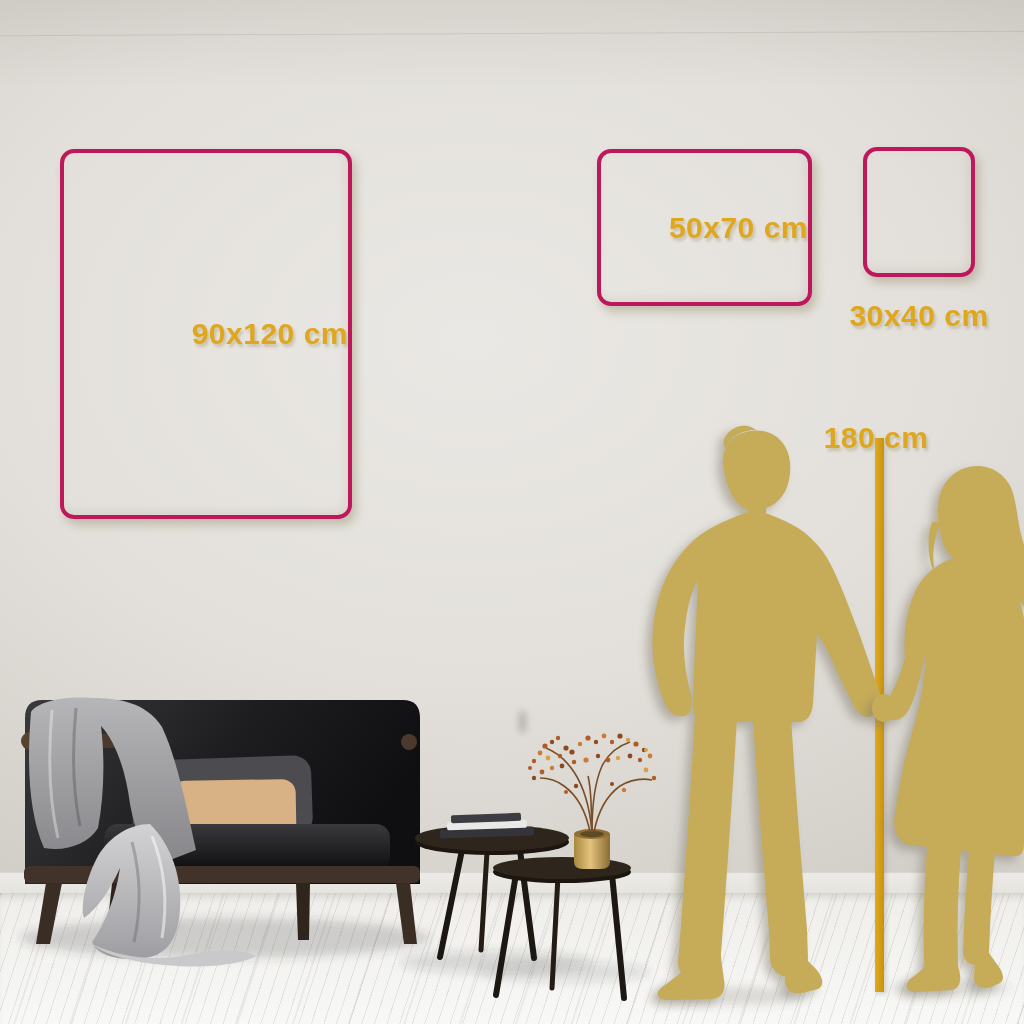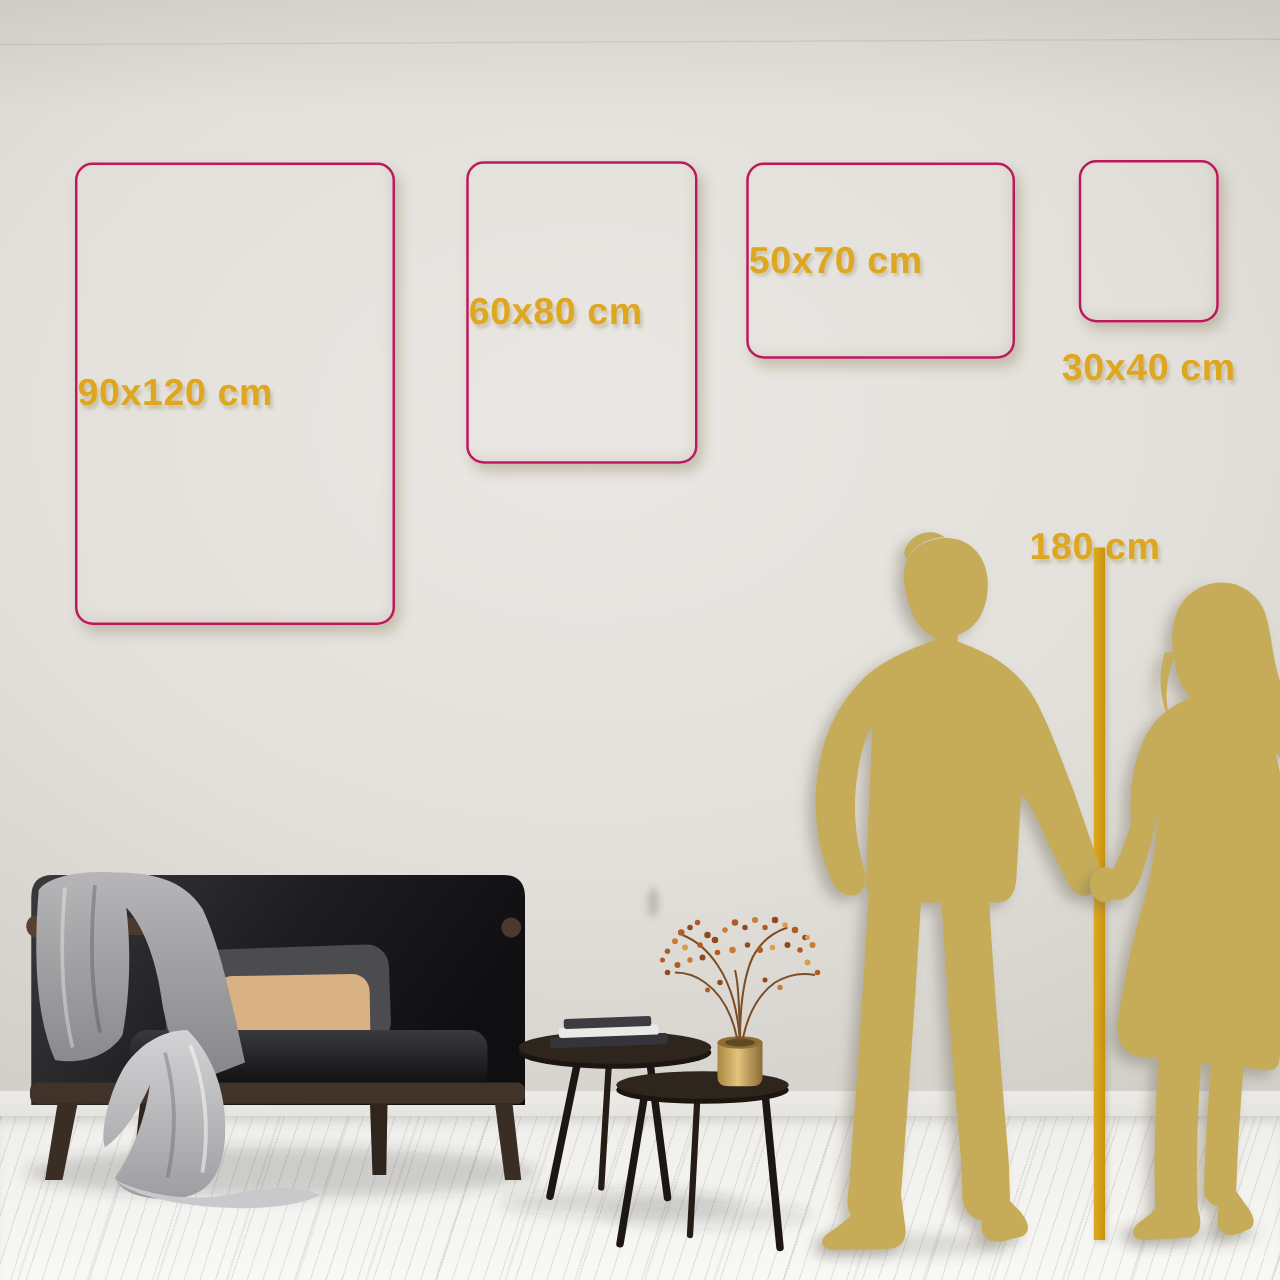--- a/index.html
+++ b/index.html
@@ -21,24 +21,24 @@
   .floor{position:absolute;left:0;top:893px;width:1024px;height:131px;
     background:
       repeating-linear-gradient(108deg, rgba(125,122,118,0.16) 0 1px, rgba(0,0,0,0) 1px 12px),
       repeating-linear-gradient(108deg, rgba(125,122,118,0.10) 0 2px, rgba(0,0,0,0) 2px 53px),
       linear-gradient(180deg,#efeeeb,#f8f8f6);
     box-shadow:inset 0 8px 10px -6px rgba(120,115,105,0.30);}
   .wall-smudge{position:absolute;left:518px;top:710px;width:9px;height:24px;
     background:rgba(95,90,84,0.28);border-radius:50%;filter:blur(3px);}
 
   
-  .frame{position:absolute;box-sizing:border-box;border:2px solid #be185d;border-radius:14px;
+  .frame{position:absolute;box-sizing:border-box;border:4px solid #be185d;border-radius:14px;
     box-shadow:4px 6px 10px rgba(115,100,55,0.30), inset -3px -4px 8px rgba(115,100,55,0.10);
-    display:flex;align-items:center;justify-content:flex-start;}
-  .frame-90{left:60px;top:130px;width:256px;height:370px;}
+    display:flex;align-items:center;justify-content:flex-end;margin-top:19px;}
+  .frame-90{left:60px;top:130px;width:292px;height:370px;}
   .frame-60{left:373px;top:129px;width:185px;height:242px;}
   .frame-50{left:597px;top:130px;width:215px;height:157px;}
   .frame-30{left:863px;top:128px;width:112px;height:130px;}
   .frame-label{color:#dfa71f;font-size:30px;font-weight:800;letter-spacing:0.5px;
     white-space:nowrap;text-shadow:2px 3px 3px rgba(140,120,60,0.32);}
   .frame-30 .frame-label{position:absolute;top:148px;left:50%;transform:translateX(-50%);}
 
   
   .height-label{position:absolute;left:776px;top:400px;width:200px;text-align:center;
     color:#dfa71f;font-size:30px;font-weight:800;letter-spacing:0.5px;
@@ -57,23 +57,20 @@
 <div class="stage">
 
   <div class="wall"></div>
   <div class="ceiling-line"></div>
   <div class="baseboard"></div>
   <div class="floor"></div>
   <div class="wall-smudge"></div>
 
   <div class="frame frame-90">
     <span class="frame-label">90x120 cm</span>
-  </div>
-  <div class="frame frame-60">
-    <span class="frame-label">60x80 cm</span>
   </div>
   <div class="frame frame-50">
     <span class="frame-label">50x70 cm</span>
   </div>
   <div class="frame frame-30">
     <span class="frame-label">30x40 cm</span>
   </div>
 
   <div class="height-label">180 cm</div>
   <div class="height-line"></div>

